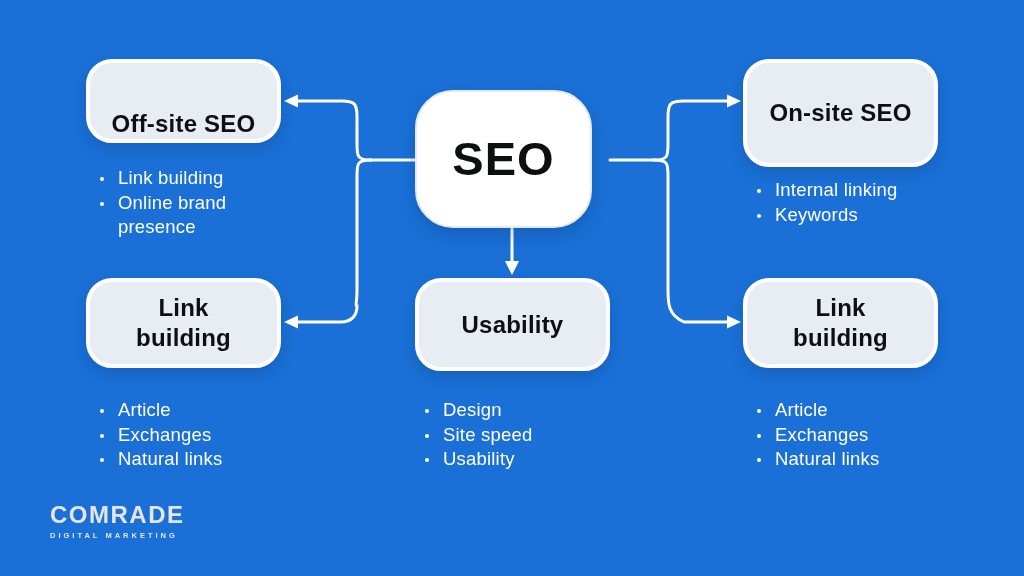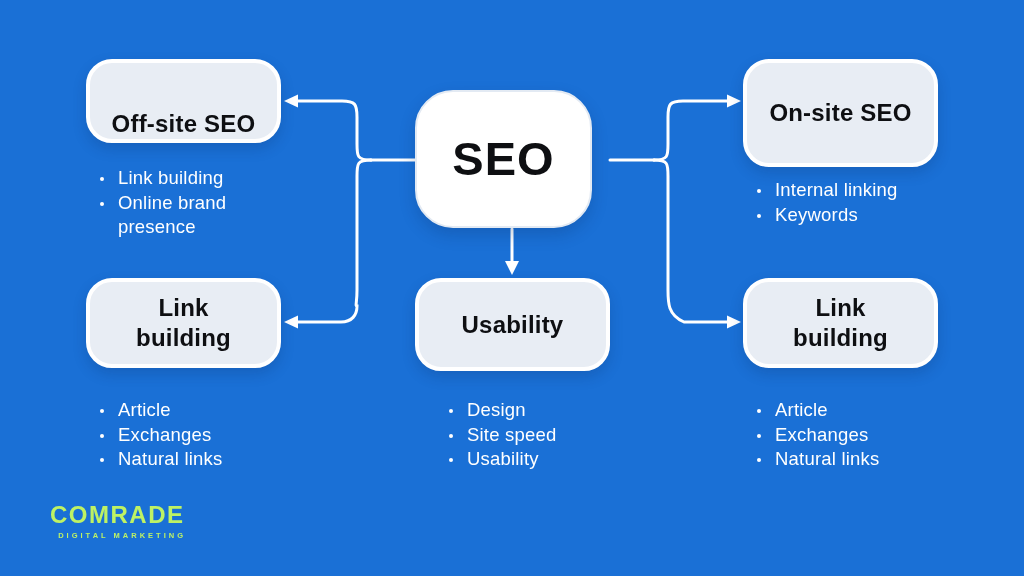--- a/index.html
+++ b/index.html
@@ -73,35 +73,35 @@
     width: 4px;
     height: 4px;
     border-radius: 50%;
     background: #FFFFFF;
   }
   .logo {
     position: absolute;
     left: 50px;
     top: 502px;
     width: 136px;
-    color: #bef264;
+    color: #e5e5e5;
   }
   .logo-wordmark {
     font-size: 24px;
     font-weight: 700;
     letter-spacing: 1.5px;
     line-height: 26px;
     white-space: nowrap;
   }
   .logo-tagline {
     margin-top: 3px;
     font-size: 7.5px;
     font-weight: 700;
     letter-spacing: 3px;
-    text-align: right;
+    text-align: left;
     white-space: nowrap;
   }
 </style>
 </head>
 <body>
 
 <div class="canvas">
 
   <svg class="connectors" viewBox="0 0 1024 576">
     <g stroke="#FFFFFF" stroke-width="3" fill="none" stroke-linecap="round">
@@ -162,21 +162,21 @@
     <li><span class="dot"></span><span>Internal linking</span></li>
     <li><span class="dot"></span><span>Keywords</span></li>
   </ul>
 
   <ul class="bullets" style="left:95px; top:398px; width:190px;">
     <li><span class="dot"></span><span>Article</span></li>
     <li><span class="dot"></span><span>Exchanges</span></li>
     <li><span class="dot"></span><span>Natural links</span></li>
   </ul>
 
-  <ul class="bullets" style="left:444px; top:398px; width:190px;">
+  <ul class="bullets" style="left:420px; top:398px; width:190px;">
     <li><span class="dot"></span><span>Design</span></li>
     <li><span class="dot"></span><span>Site speed</span></li>
     <li><span class="dot"></span><span>Usability</span></li>
   </ul>
 
   <ul class="bullets" style="left:752px; top:398px; width:190px;">
     <li><span class="dot"></span><span>Article</span></li>
     <li><span class="dot"></span><span>Exchanges</span></li>
     <li><span class="dot"></span><span>Natural links</span></li>
   </ul>

